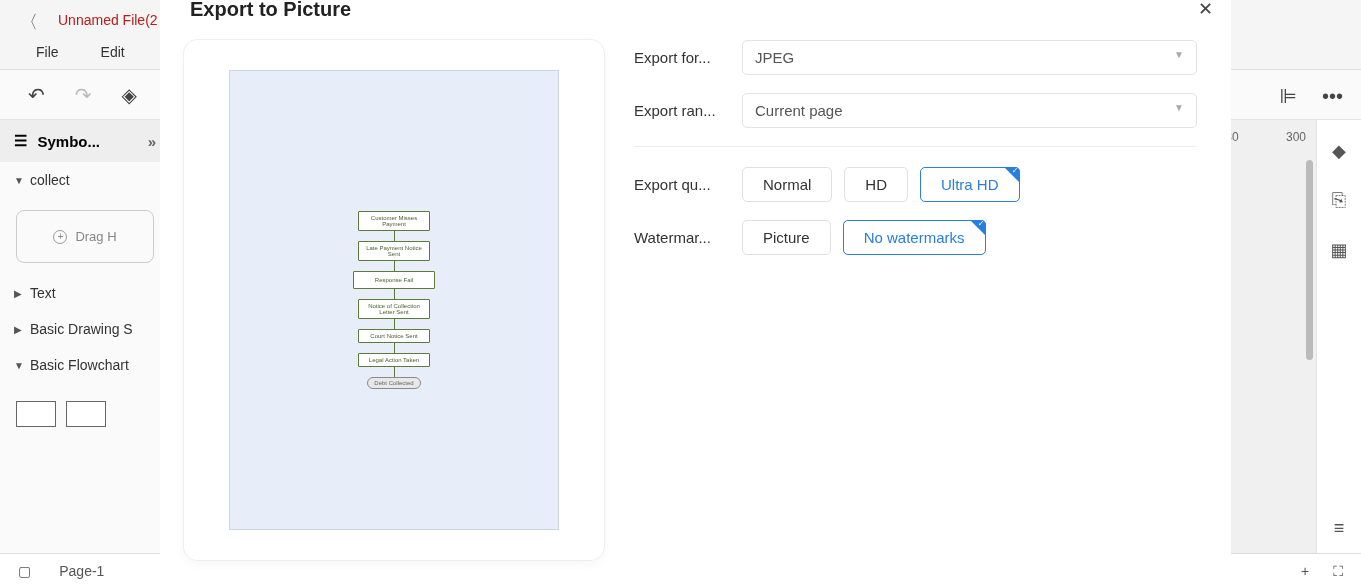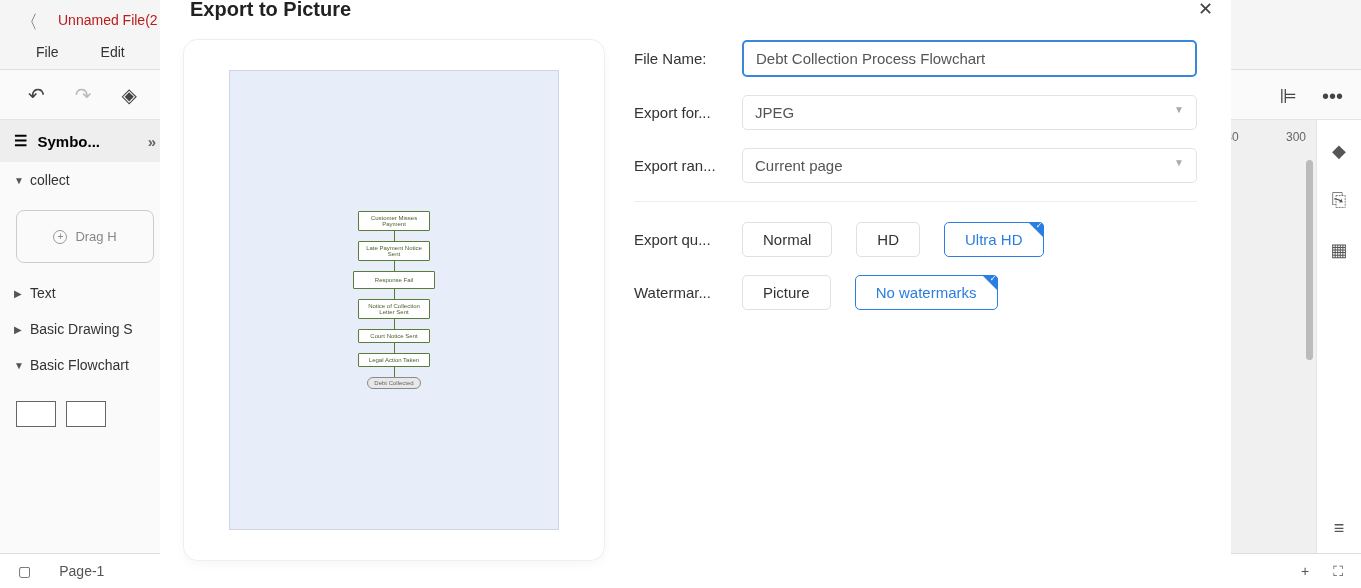--- a/index.html
+++ b/index.html
@@ -59,21 +59,21 @@
 
     .form-pane { flex: 1; padding-right: 10px; }
     .form-row { display: flex; align-items: center; margin-bottom: 18px; gap: 18px; }
     .form-label { width: 90px; font-size: 15px; color: #333; white-space: nowrap; overflow: hidden; text-overflow: ellipsis; }
     .text-input { flex: 1; border: 2px solid #3a87d8; border-radius: 5px; padding: 8px 12px; font-size: 15px; color: #555; outline: none; }
     .select-box { flex: 1; border: 1px solid #e3e3e3; border-radius: 5px; padding: 8px 12px; font-size: 15px; color: #555; display: flex; justify-content: space-between; align-items: flex-start; cursor: pointer; }
     .select-caret { color: #aaa; font-size: 10px; }
 
     .divider { height: 1px; background: #eee; margin: 8px 0 20px 0; }
 
-    .btn-group { display: flex; gap: 24px; flex: 1; flex-wrap: wrap; }
+    .btn-group { display: flex; gap: 12px; flex: 1; flex-wrap: wrap; }
     .opt-btn { border: 1px solid #e0e0e0; border-radius: 5px; padding: 8px 20px; font-size: 15px; color: #333; cursor: pointer; position: relative; background: #fff; white-space: nowrap; }
     .opt-btn.selected { border-color: #2a7de1; color: #2a7de1; }
     .corner-check { position: absolute; top: -1px; right: -1px; width: 0; height: 0; border-left: 16px solid transparent; border-top: 16px solid #2a7de1; border-top-right-radius: 5px; }
     .corner-check::after { content: '✓'; position: absolute; top: -17px; right: 1px; color: #fff; font-size: 8px; }
 
     .checkbox { width: 16px; height: 16px; border: 1px solid #ccc; border-radius: 3px; display: inline-block; margin-right: 8px; vertical-align: middle; }
     .check-label { color: #555; font-size: 15px; margin-right: 30px; display: inline-flex; align-items: center; cursor: pointer; }
 
     .top-right-area { position: absolute; top: 22px; right: 12px; display: flex; align-items: center; gap: 20px; color: #444; }
     .avatar { width: 26px; height: 26px; background: radial-gradient(circle, #ccc 0%, #aaa 100%); border-radius: 50%; position: relative; }
@@ -187,24 +187,20 @@
           <div class="fc-line"></div>
           <div class="fc-node">Legal Action Taken</div>
           <div class="fc-line"></div>
           <div class="fc-terminator">Debt Collected</div>
         </div>
       </div>
     </div>
 
     <div class="form-pane">
       <div class="form-row">
-        <div class="form-label">File Name:</div>
-        <input class="text-input" value="Debt Collection Process Flowchart" style="">
-      </div>
-      <div class="form-row">
         <div class="form-label">Export for...</div>
         <div class="select-box">
           <span>JPEG</span>
           <span class="select-caret">▼</span>
         </div>
       </div>
       <div class="form-row">
         <div class="form-label">Export ran...</div>
         <div class="select-box">
           <span>Current page</span>

